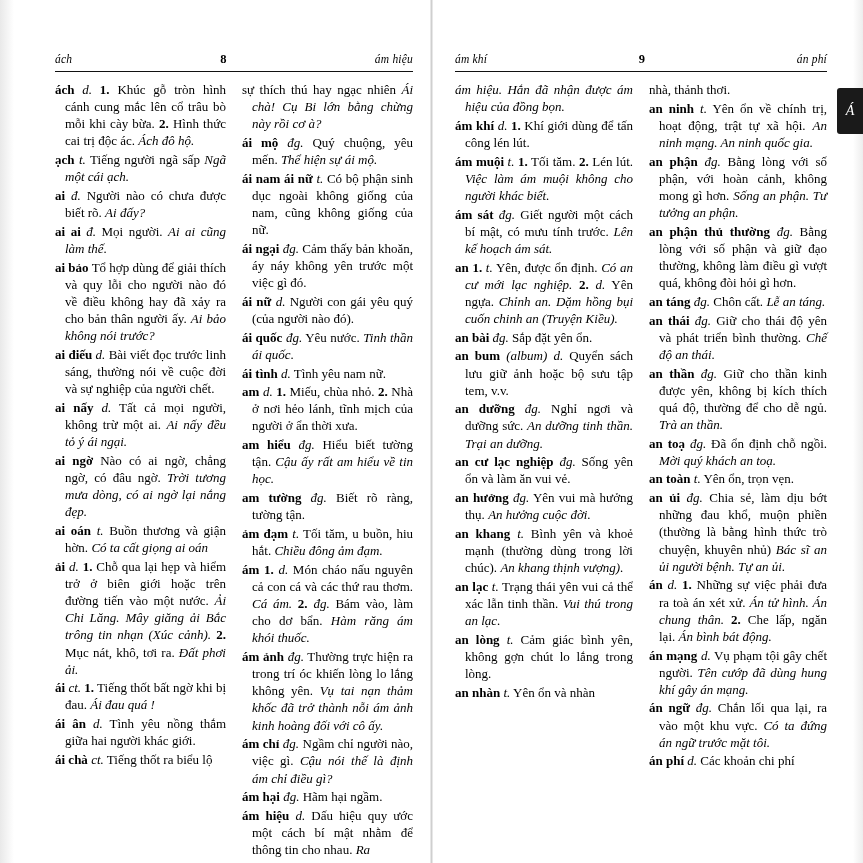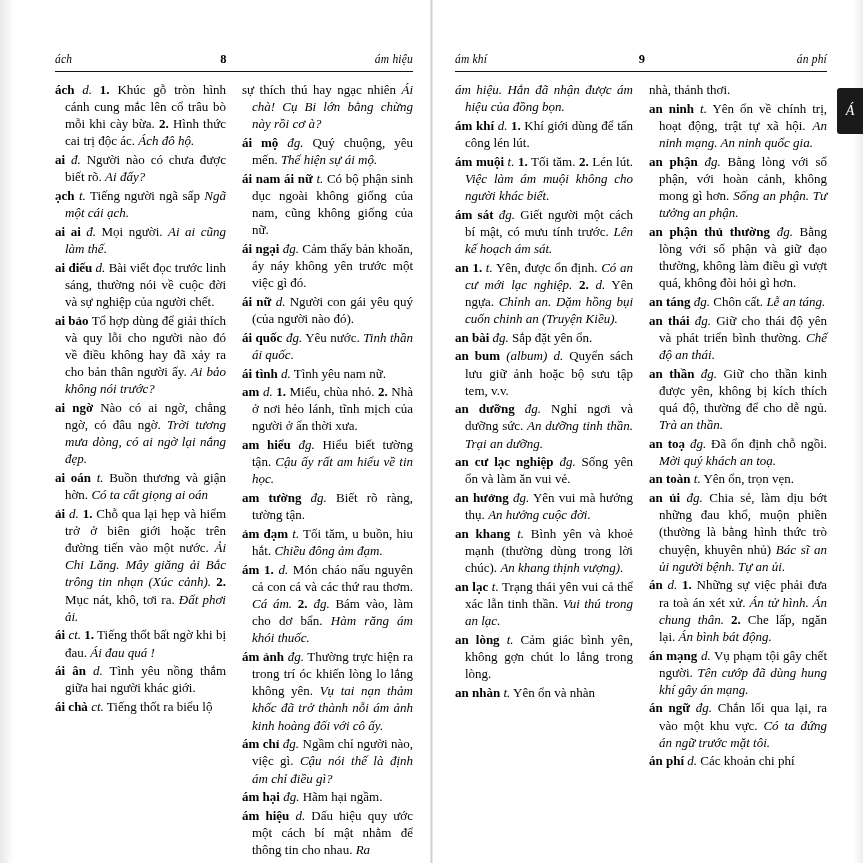--- a/index.html
+++ b/index.html
@@ -125,25 +125,26 @@
     <div class="leaf leaf-left">
       <div class="running-head">
         <span>ách</span>
         <span class="folio">8</span>
         <span>ám hiệu</span>
       </div>
       <div class="rule"></div>
       <div class="cols">
         <div class="col">
             <p class="entry"><b>ách</b> <i>d.</i> <b>1.</b> Khúc gỗ tròn hình cánh cung mắc lên cổ trâu bò mỗi khi cày bừa. <b>2.</b> Hình thức cai trị độc ác. <i>Ách đô hộ.</i></p>
+            <p class="entry"><b>ạch</b> <i>t.</i> Tiếng người ngã sấp <i>Ngã một cái ạch.</i></p>
             <p class="entry"><b>ai</b> <i>đ.</i> Người nào có chưa được biết rõ. <i>Ai đấy?</i></p>
-            <p class="entry"><b>ạch</b> <i>t.</i> Tiếng người ngã sấp <i>Ngã một cái ạch.</i></p>
             <p class="entry"><b>ai ai</b> <i>đ.</i> Mọi người. <i>Ai ai cũng làm thế.</i></p>
+            <p class="entry"><b>ai bảo</b> Tổ hợp dùng để giải thích và quy lỗi cho người nào đó về điều không hay đã xảy ra cho bản thân người ấy. <i>Ai bảo không nói trước?</i></p>
             <p class="entry"><b>ai điếu</b> <i>d.</i> Bài viết đọc trước linh sáng, thường nói về cuộc đời và sự nghiệp của người chết.</p>
-            <p class="entry"><b>ai bảo</b> Tổ hợp dùng để giải thích và quy lỗi cho người nào đó về điều không hay đã xảy ra cho bản thân người ấy. <i>Ai bảo không nói trước?</i></p>
+            <p class="entry"><b>ai nấy</b> <i>d.</i> Tất cả mọi người, không trừ một ai. <i>Ai nấy đều tỏ ý ái ngại.</i></p>
             <p class="entry"><b>ai ngờ</b> Nào có ai ngờ, chẳng ngờ, có đâu ngờ. <i>Trời tương mưa dòng, có ai ngờ lại nắng đẹp.</i></p>
             <p class="entry"><b>ai oán</b> <i>t.</i> Buồn thương và giận hờn. <i>Có ta cất giọng ai oán</i></p>
             <p class="entry"><b>ải</b> <i>d.</i> <b>1.</b> Chỗ qua lại hẹp và hiểm trở ở biên giới hoặc trên đường tiến vào một nước. <i>Ải Chi Lăng.</i> <i>Mây giăng ải Bắc trông tin nhạn (Xúc cảnh).</i> <b>2.</b> Mục nát, khô, tơi ra. <i>Đất phơi ải.</i></p>
             <p class="entry"><b>ái</b> <i>ct.</i> <b>1.</b> Tiếng thốt bất ngờ khi bị đau. <i>Ái đau quá !</i></p>
             <p class="entry"><b>ái ân</b> <i>d.</i> Tình yêu nồng thắm giữa hai người khác giới.</p>
             <p class="entry"><b>ái chà</b> <i>ct.</i> Tiếng thốt ra biểu lộ</p>
           </div>
         <div class="col">
             <p class="entry">sự thích thú hay ngạc nhiên <i>Ái chà! Cụ Bi lớn bằng chừng này rồi cơ à?</i></p>
             <p class="entry"><b>ái mộ</b> <i>đg.</i> Quý chuộng, yêu mến. <i>Thể hiện sự ái mộ.</i></p>

